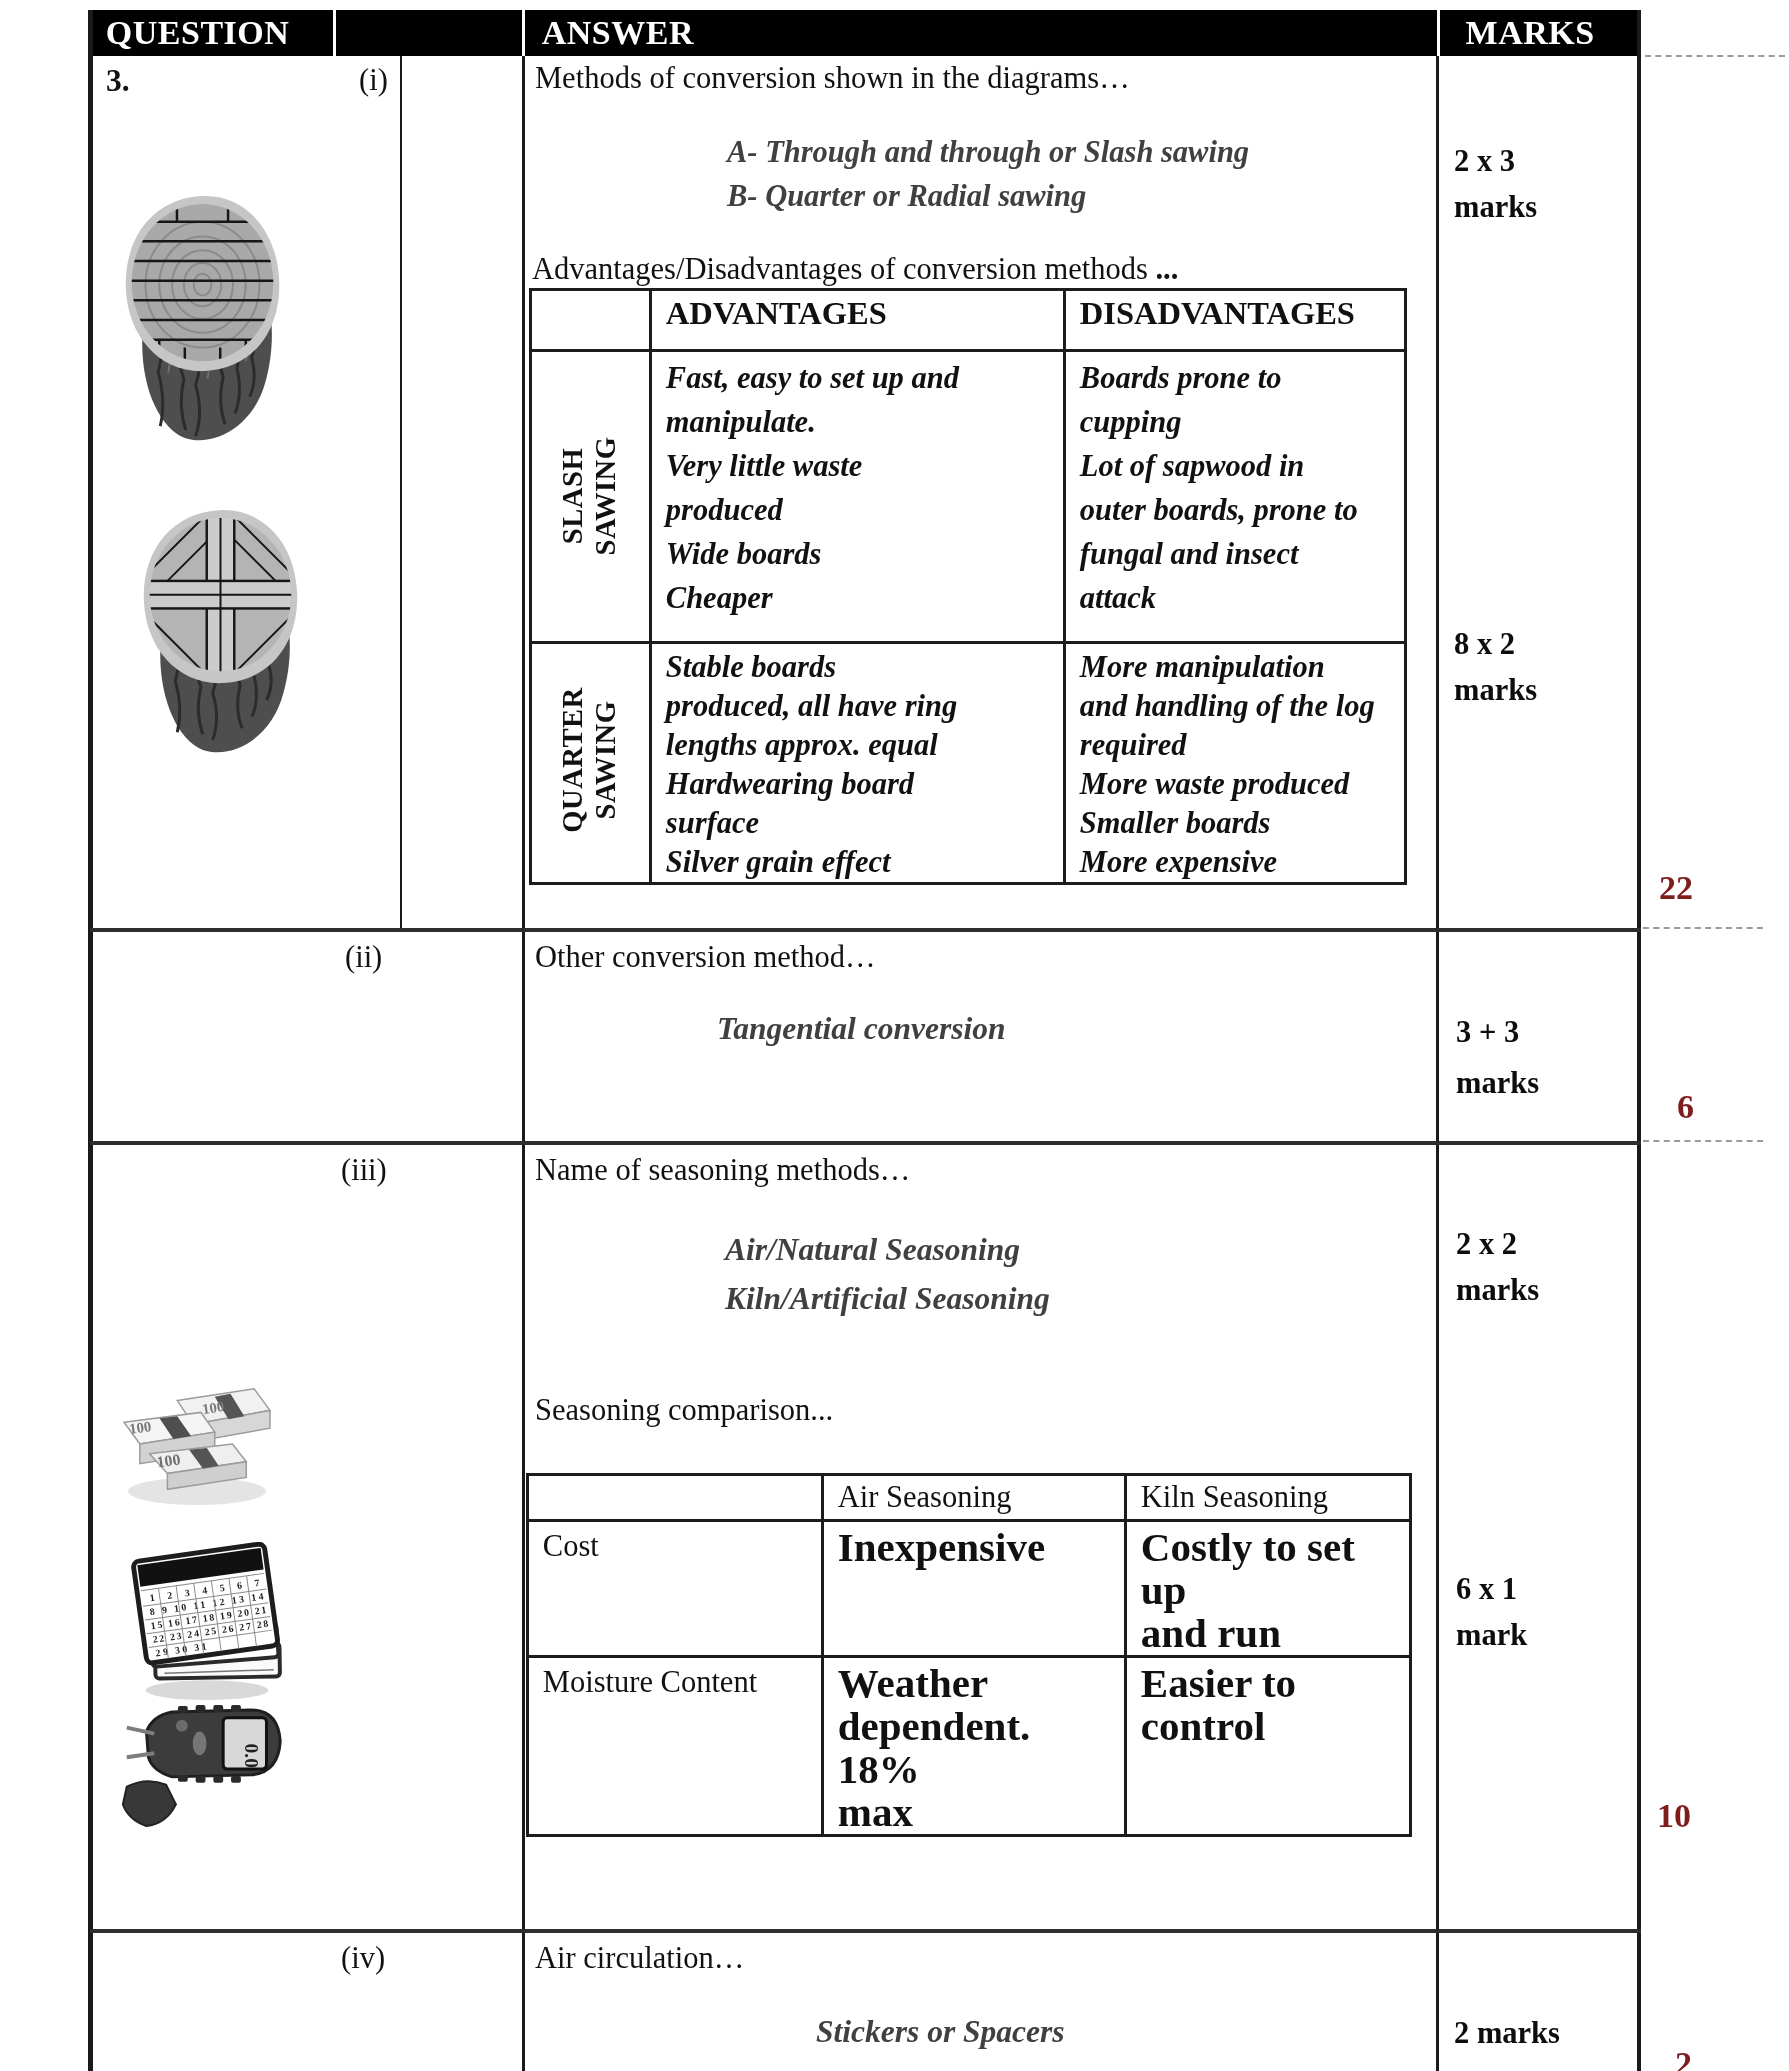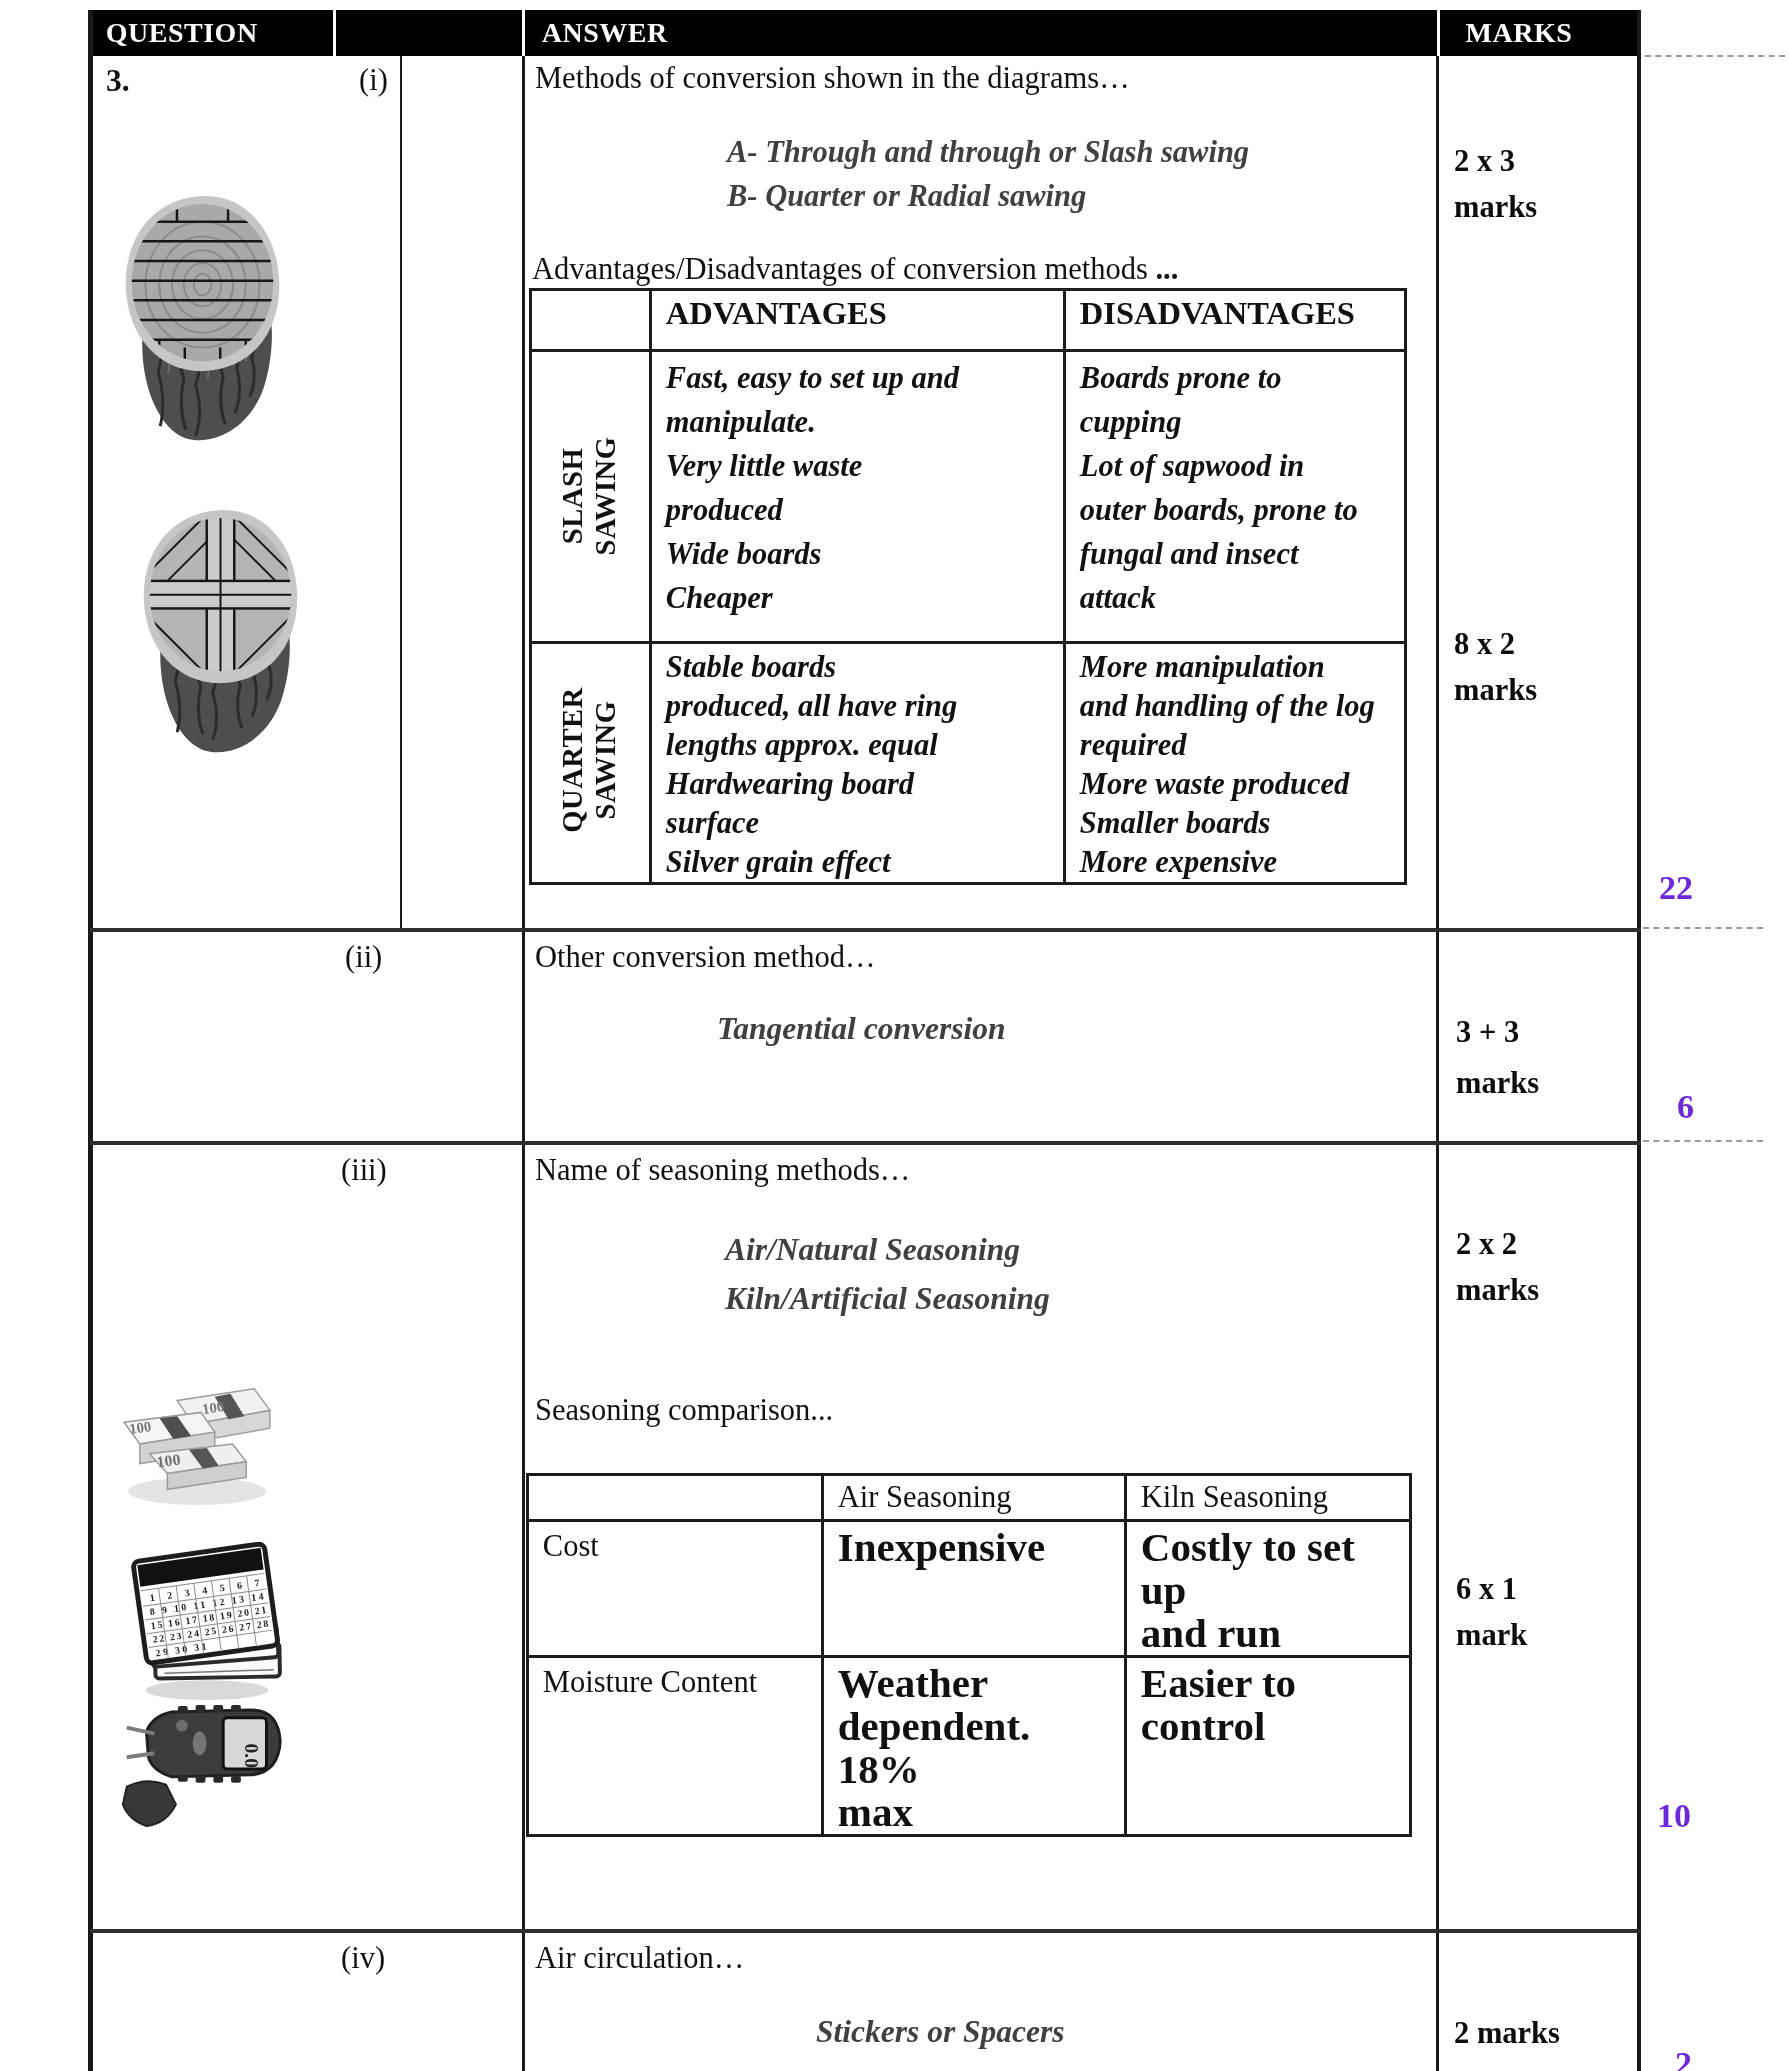--- a/index.html
+++ b/index.html
@@ -5,24 +5,24 @@
   html,body{margin:0;padding:0;background:#ffffff;}
   .page{
     position:relative;width:1790px;height:2072px;overflow:hidden;
     background:#ffffff;font-family:"Liberation Serif","DejaVu Serif",serif;color:#111;
   }
   .abs{position:absolute;}
   .pre{white-space:pre-line;}
   .body-text{font-size:30.5px;line-height:39px;color:#111;}
   .bold-italic{font-weight:bold;font-style:italic;font-size:30.5px;line-height:44px;color:#404040;}
   .marks-text{font-weight:bold;font-size:30.5px;line-height:46px;color:#0d0d0d;}
-  .total-num{font-weight:bold;font-size:34px;color:#6d28d9;}
+  .total-num{font-weight:bold;font-size:34px;color:#7f1d1d;}
   
   .hdr-bar{background:#000;display:flex;align-items:center;}
-  .hdr-cell{color:#fff;font-weight:bold;font-size:28px;letter-spacing:0.5px;box-sizing:border-box;height:100%;display:flex;align-items:center;}
+  .hdr-cell{color:#fff;font-weight:bold;font-size:34px;letter-spacing:0.5px;box-sizing:border-box;height:100%;display:flex;align-items:center;}
   .slit{position:absolute;top:0;bottom:0;background:#fff;}
   
   .vline{background:#1a1a1a;}
   .hline{background:#2e2e2e;}
   .dash{border-top:2px dashed #9a9a9a;height:0;}
   
   table.inner{border-collapse:collapse;table-layout:fixed;background:#fff;}
   table.inner td{border:3px solid #1c1c1c;vertical-align:top;box-sizing:border-box;padding:3.9px 9.9px 0 13.8px;overflow:hidden;}
   .adv-head td{font-weight:bold;font-size:32.5px;vertical-align:middle;padding-top:0;}
   .adv-val{font-weight:bold;font-style:italic;font-size:30.5px;line-height:44px;}

